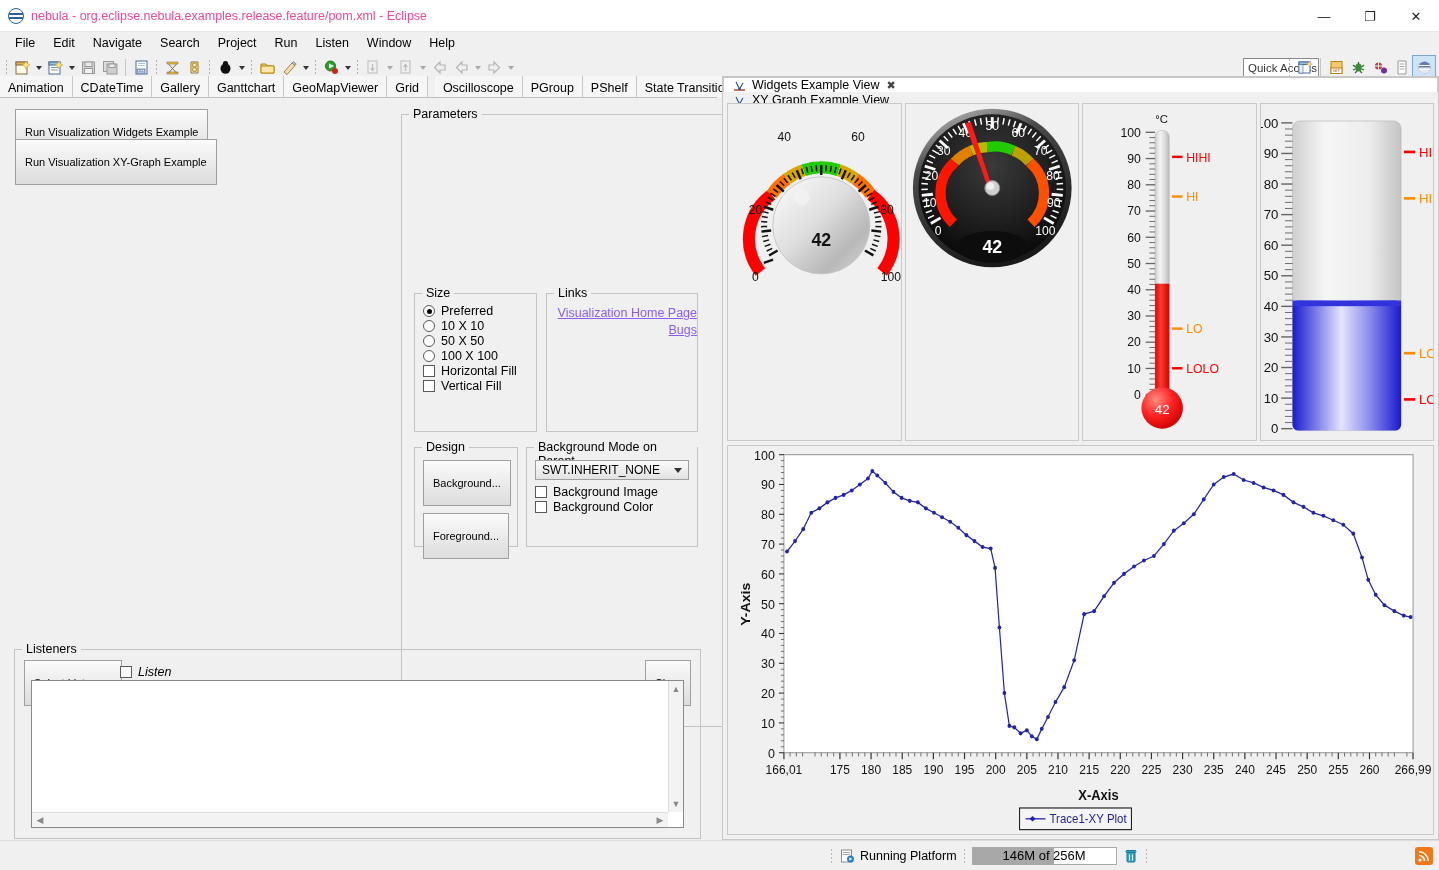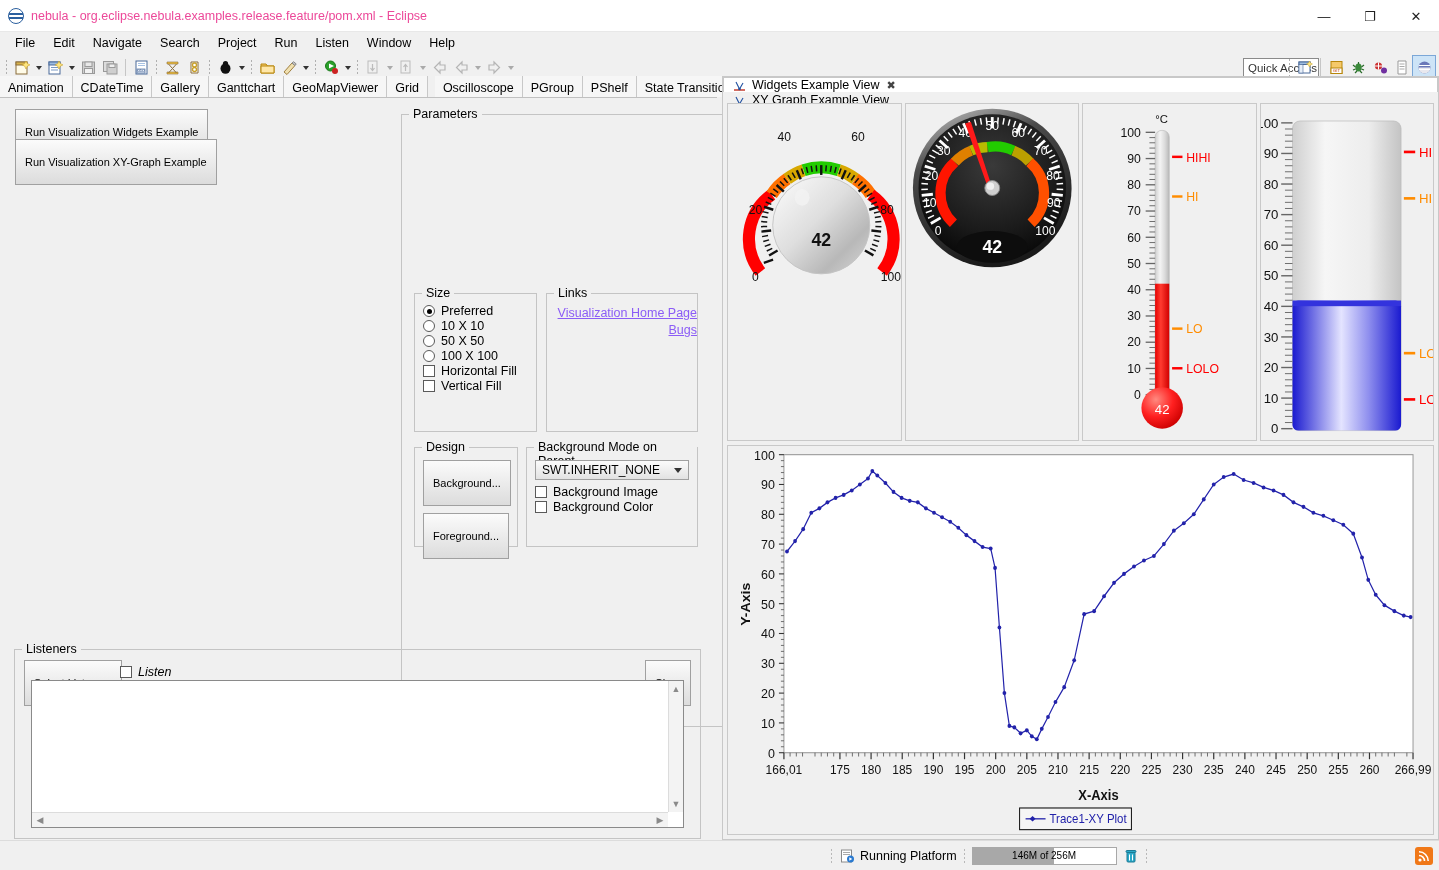--- a/index.html
+++ b/index.html
@@ -103,21 +103,21 @@
   #widgets-area{position:absolute;left:4px;right:4px;top:26px;height:338px;display:flex;gap:3px;}
   .wcell{flex:1;background:#f0f0f0;border:1px solid #c9c9c9;position:relative;}
 
   #graph-area{position:absolute;left:4px;right:4px;top:368px;bottom:4px;background:#f0f0f0;border:1px solid #c9c9c9;}
 
   
   #statusbar{position:absolute;left:0;right:0;bottom:0;height:30px;background:#f0f0f0;border-top:1px solid #dcdcdc;display:flex;align-items:center;}
   .st-sep{width:3px;height:16px;margin:0 6px;background-image:radial-gradient(#b8b8b8 40%,transparent 41%);background-size:3px 4px;}
   #heap{display:flex;align-items:center;border:1px solid #a8a8a8;background:#fff;height:18px;width:145px;position:relative;}
   #heap-fill{position:absolute;left:0;top:0;bottom:0;width:57%;background:#a8a8a8;}
-  #heap-text{position:relative;width:100%;text-align:center;font-size:10px;z-index:2;}
+  #heap-text{position:relative;width:100%;text-align:center;font-size:13px;z-index:2;}
   #trash{width:16px;height:16px;margin-left:6px;}
   #rss{position:absolute;right:6px;width:18px;height:18px;background:#f07818;border-radius:3px;display:flex;align-items:center;justify-content:center;}
 
   svg{display:block;}
   .nosel{user-select:none;}
 </style>
 </head>
 <body class="nosel">
 
 <div id="titlebar">

